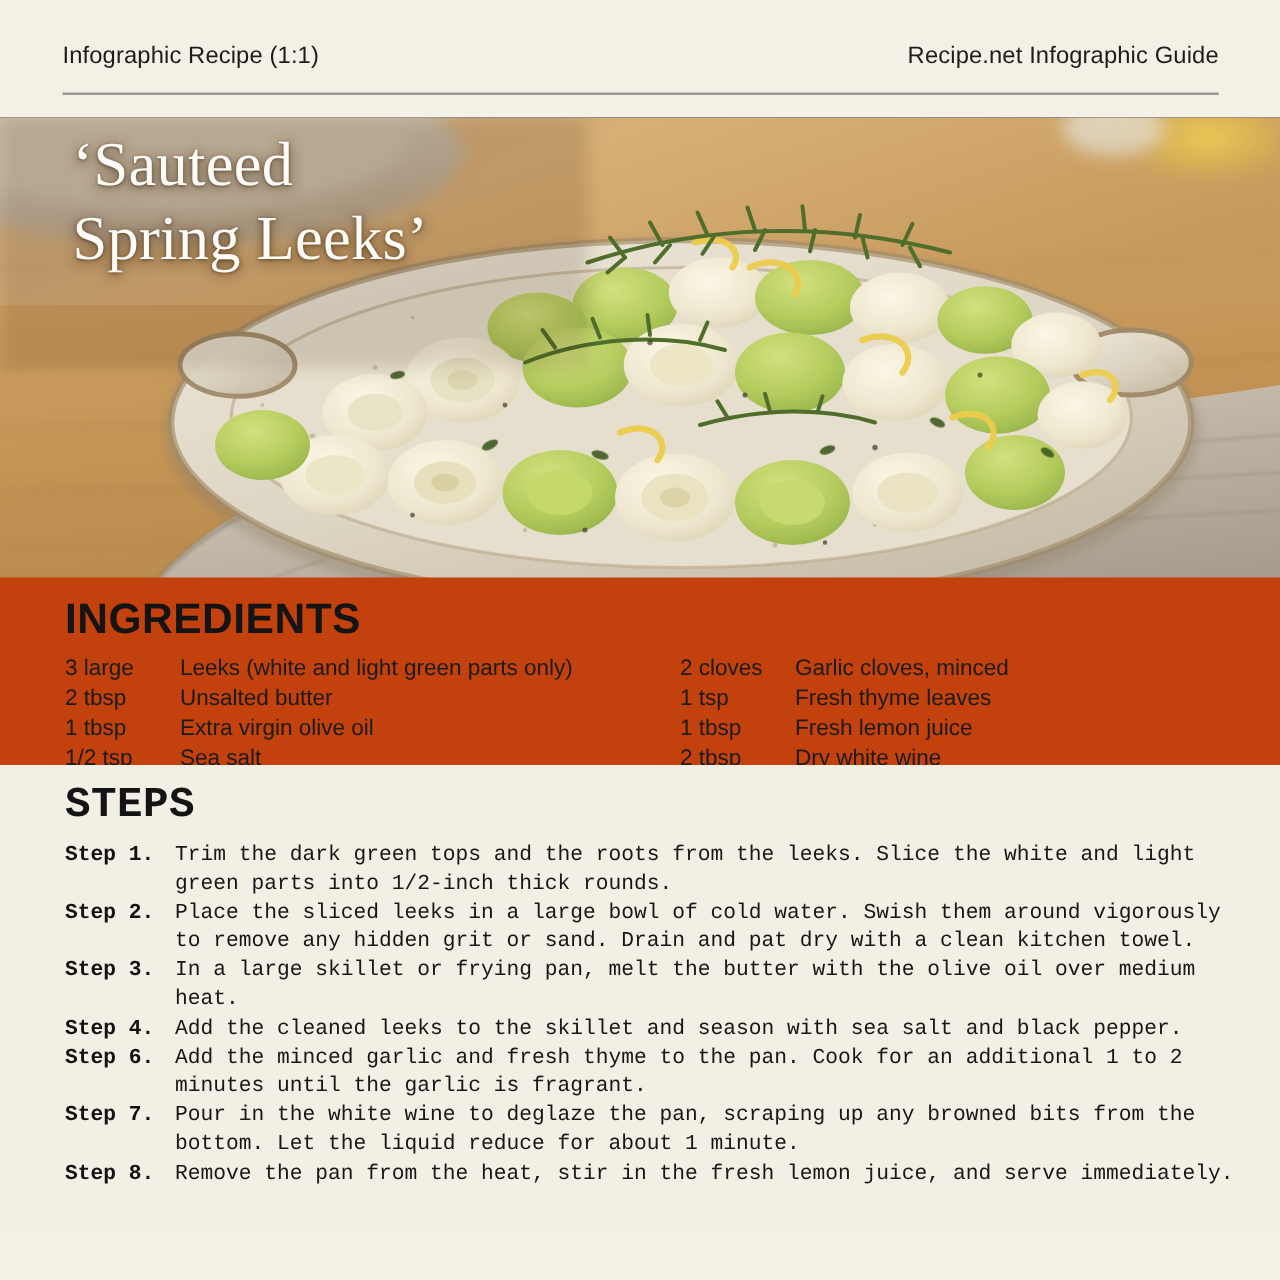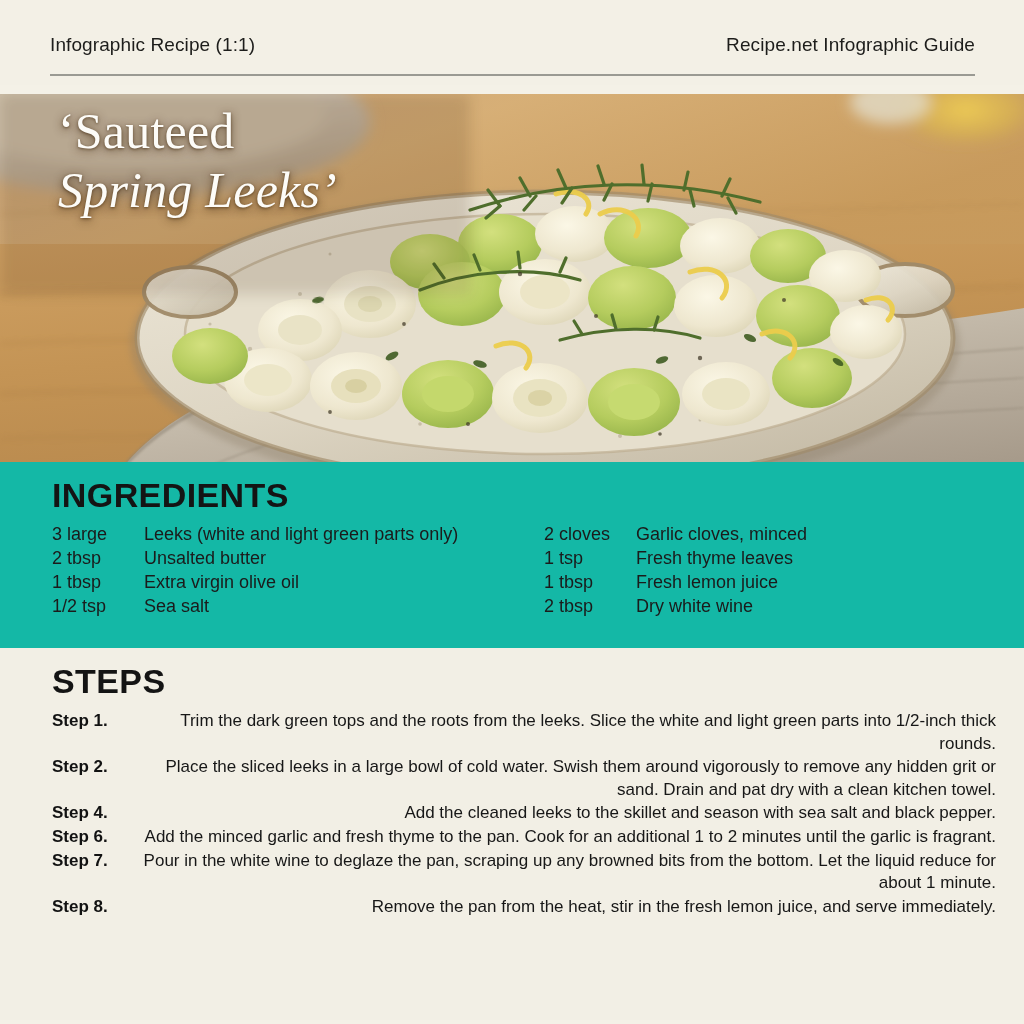--- a/index.html
+++ b/index.html
@@ -36,26 +36,26 @@
   }
   .hero svg { position:absolute; left:0; top:0; width:1024px; height:377px; display:block; }
 
   .hero-title {
     position:absolute; left:58px; top:8px; z-index:6;
     font-family:"Liberation Serif", serif;
     font-size:50px; line-height:1.17; color:#fdfcf8; font-weight:400;
     text-shadow:0 2px 10px rgba(60,35,10,.72), 0 1px 3px rgba(60,35,10,.6);
     letter-spacing:.2px;
   }
-  .hero-title .l2 { display:block;font-style:italic; }
+  .hero-title .l2 { display:block; }
 
   
   .ingredients {
     position:absolute; left:0; top:462px; width:1024px; height:190px;
-    background:#14b8a6;
+    background:#c2410c;
   }
   .sec-title {
     font-size:34px; font-weight:700; color:#141414;
     letter-spacing:.4px;
   }
   .ing-title { position:absolute; left:52px; top:14px; }
   .ing-cols {
     position:absolute; left:52px; top:62px; width:950px;
     display:flex; gap:0;
   }
@@ -63,33 +63,34 @@
   .ing-col.right { width:458px; }
   .ing-row { display:flex; align-items:baseline; height:24px; }
   .ing-qty {
     width:92px; flex:0 0 92px;
     font-size:18px; color:#1b1b1b; white-space:nowrap;
   }
   .ing-name { font-size:18px; color:#1b1b1b; white-space:nowrap; }
 
   
   .steps {
-    position:absolute; left:0; top:648px; width:1024px; height:372px;
+    position:absolute; left:0; top:612px; width:1024px; height:372px;
     background:#f2efe5;
+    font-family:Liberation Mono, monospace;
   }
   .steps-title { position:absolute; left:52px; top:14px; }
   .steps-list { position:absolute; left:52px; top:62px; width:944px; }
   .step-row { display:flex; align-items:flex-start; margin-bottom:1px; }
   .step-label {
     flex:0 0 88px; width:88px;
     font-size:17px; font-weight:700; color:#121212; line-height:1.33;
     white-space:nowrap;
   }
   .step-text {
-    flex:1; font-size:17px; color:#171717; line-height:1.33;text-align:right;
+    flex:1; font-size:17px; color:#171717; line-height:1.33;
   }
 </style>
 </head>
 <body>
 
 <div class="page">
 
   <div class="header">
     <div class="header-row">
       <div class="header-left">Infographic Recipe (1:1)</div>
@@ -356,20 +357,24 @@
     <div class="steps-list" id="steps-list">
         <div class="step-row">
           <div class="step-label">Step 1.</div>
           <div class="step-text">Trim the dark green tops and the roots from the leeks. Slice the white and light green parts into 1/2-inch thick rounds.</div>
         </div>
         <div class="step-row">
           <div class="step-label">Step 2.</div>
           <div class="step-text">Place the sliced leeks in a large bowl of cold water. Swish them around vigorously to remove any hidden grit or sand. Drain and pat dry with a clean kitchen towel.</div>
         </div>
         <div class="step-row">
+          <div class="step-label">Step 3.</div>
+          <div class="step-text">In a large skillet or frying pan, melt the butter with the olive oil over medium heat.</div>
+        </div>
+        <div class="step-row">
           <div class="step-label">Step 4.</div>
           <div class="step-text">Add the cleaned leeks to the skillet and season with sea salt and black pepper.</div>
         </div>
         <div class="step-row">
           <div class="step-label">Step 6.</div>
           <div class="step-text">Add the minced garlic and fresh thyme to the pan. Cook for an additional 1 to 2 minutes until the garlic is fragrant.</div>
         </div>
         <div class="step-row">
           <div class="step-label">Step 7.</div>
           <div class="step-text">Pour in the white wine to deglaze the pan, scraping up any browned bits from the bottom. Let the liquid reduce for about 1 minute.</div>

